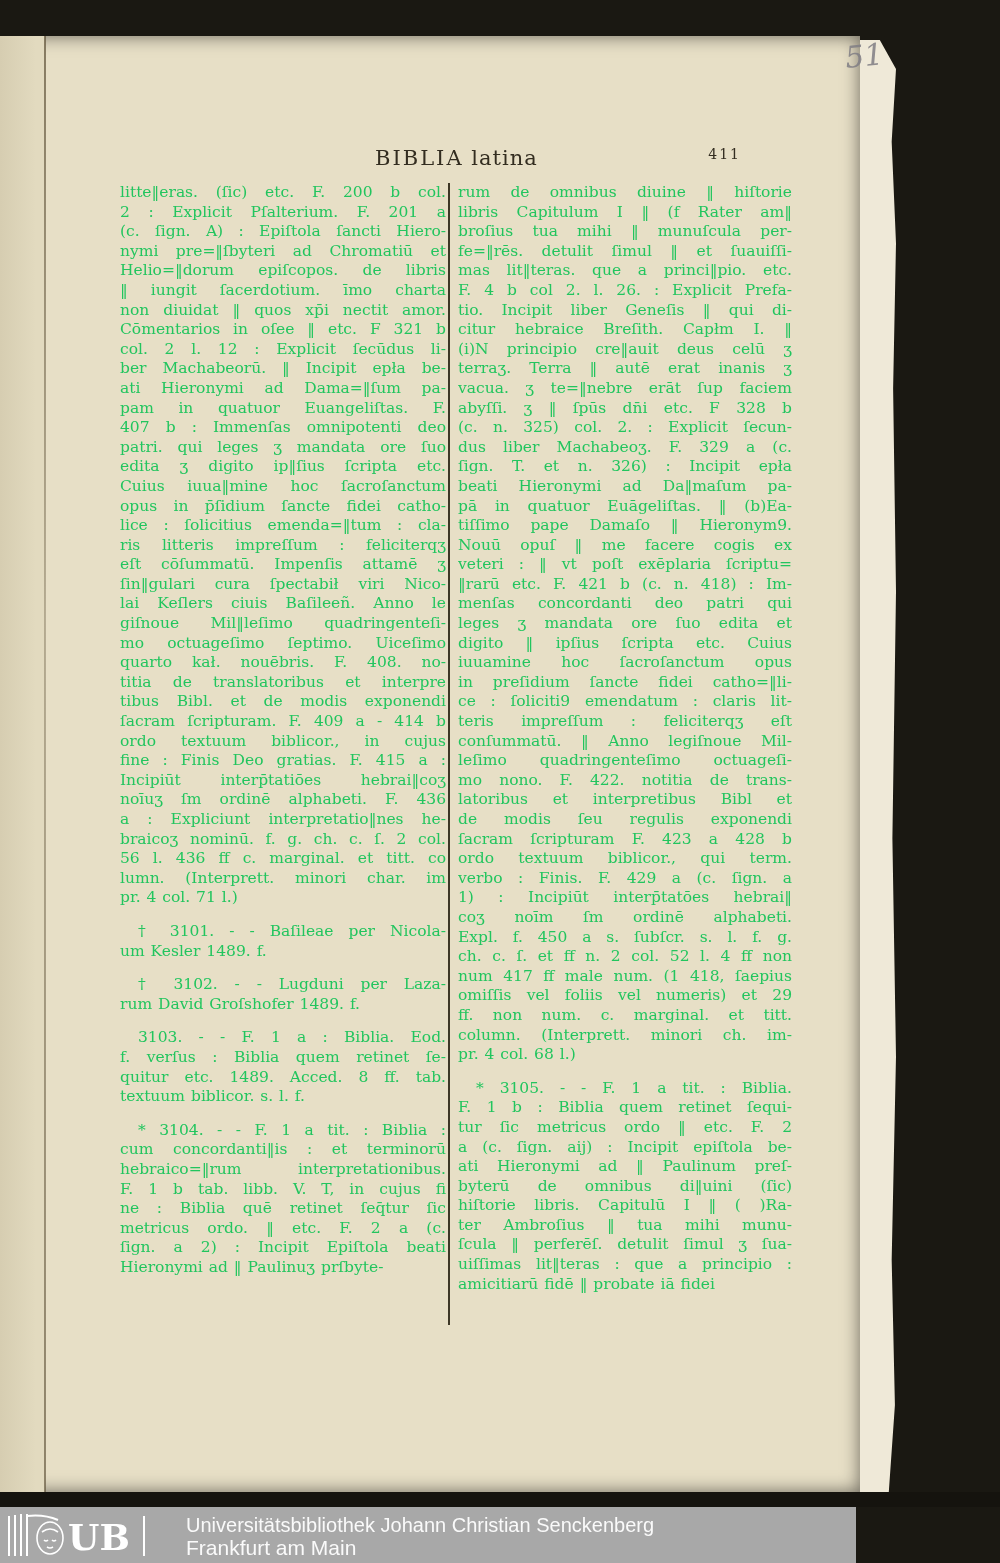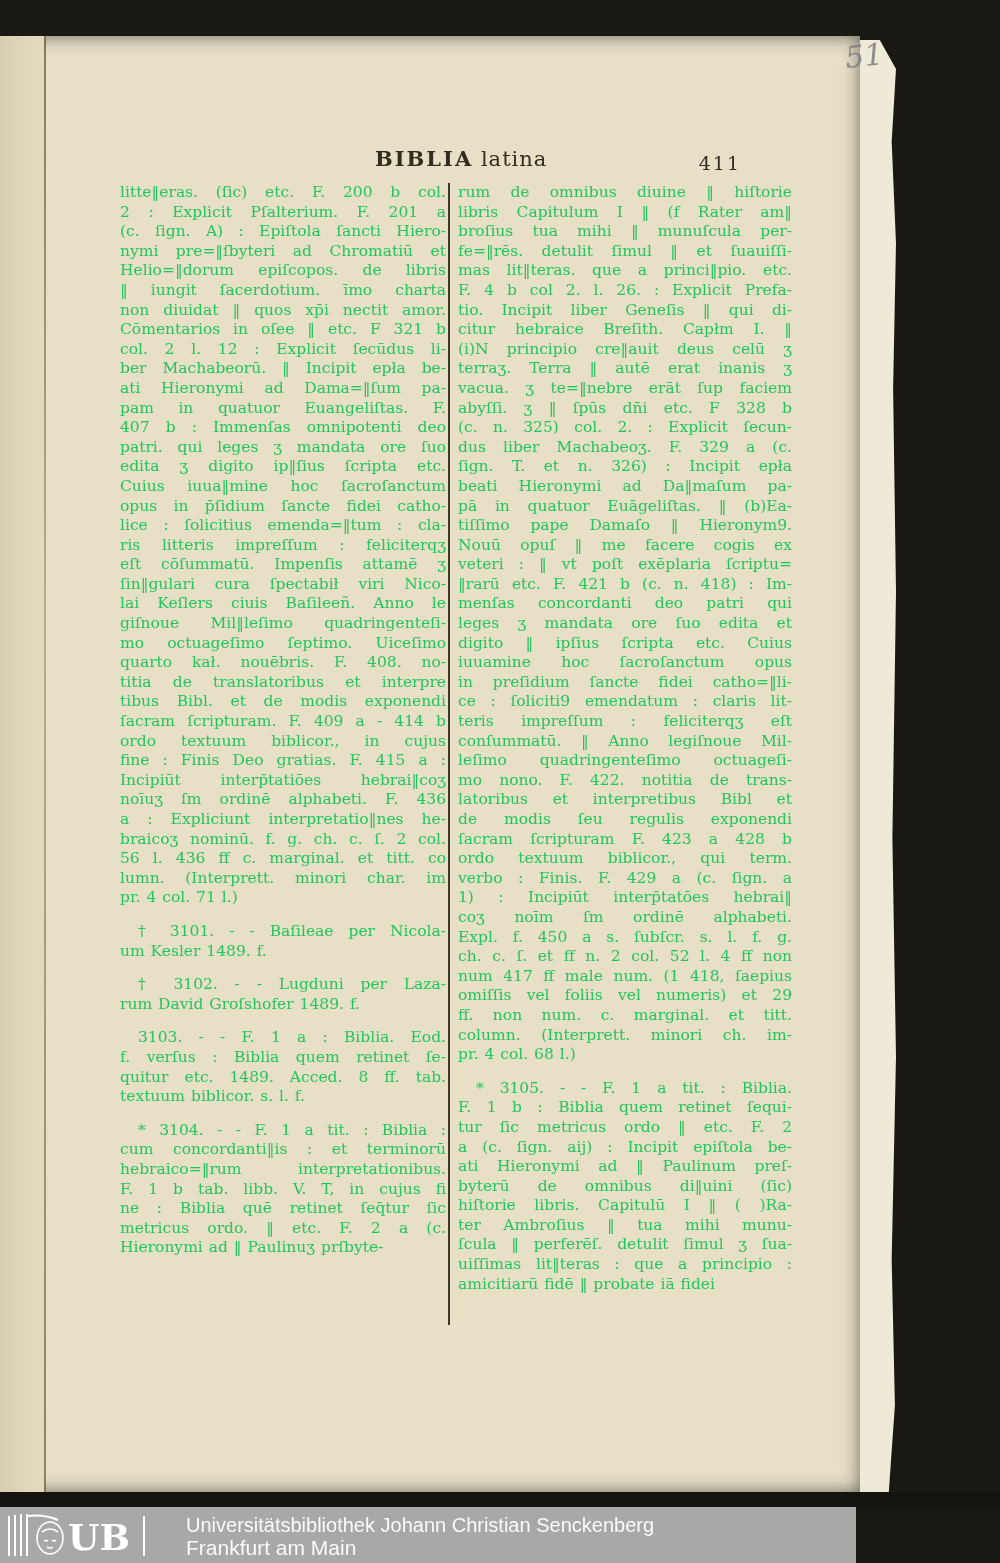--- a/index.html
+++ b/index.html
@@ -37,24 +37,24 @@
   }
   
   .running-head{
     position:absolute;left:120px;top:146px;width:676px;height:26px;
     color:#332d20;
   }
   .head-title{
     position:absolute;left:255px;top:0;
     font-size:21px;letter-spacing:1px;
   }
-  .head-title b{font-weight:bold;letter-spacing:2px;}
+  .head-title b{font-weight:normal;letter-spacing:2px;}
   .head-folio{
-    position:absolute;right:55px;top:6px;
-    font-size:19px;letter-spacing:2px;margin-left:40px;
+    position:absolute;right:55px;top:0;
+    font-size:14px;letter-spacing:2px;margin-left:40px;
   }
   
   .column{
     position:absolute;top:183px;
     color:#22c55e;
     font-size:15.5px;
     overflow:hidden;
   }
   .col-left{left:120px;width:326px;height:1150px;}
   .col-right{left:458px;width:334px;height:1150px;}
@@ -162,20 +162,21 @@
       <div class="tline">quitur etc. 1489.  Acced. 8 ff. tab.</div>
       <div class="tline">textuum biblicor.  s. l. f.</div>
     </div>
     <div class="para indent">
       <div class="tline">* 3104. - -  F. 1 a tit. :  Biblia :</div>
       <div class="tline">cum concordanti‖is :  et terminorū</div>
       <div class="tline">hebraico=‖rum interpretationibus.</div>
       <div class="tline">F. 1 b tab. libb. V. T,  in cujus fi</div>
       <div class="tline">ne :  Biblia quē retinet ſeq̄tur ſic</div>
       <div class="tline">metricus ordo. ‖ etc.   F. 2 a (c.</div>
+      <div class="tline">ſign. a 2) :  Incipit Epiſtola beati</div>
       <div class="tline">Hieronymi ad ‖ Paulinuʒ prſbyte-</div>
     </div>
   </div>
 <div class="col-divider"></div>
 <div class="column col-right">
     <div class="para">
       <div class="tline">rum de omnibus diuine ‖ hiſtorie</div>
       <div class="tline">libris Capitulum I ‖ (f Rater am‖</div>
       <div class="tline">broſius tua mihi ‖ munuſcula per-</div>
       <div class="tline">fe=‖rēs.  detulit ſimul ‖ et ſuauiſſi-</div>

